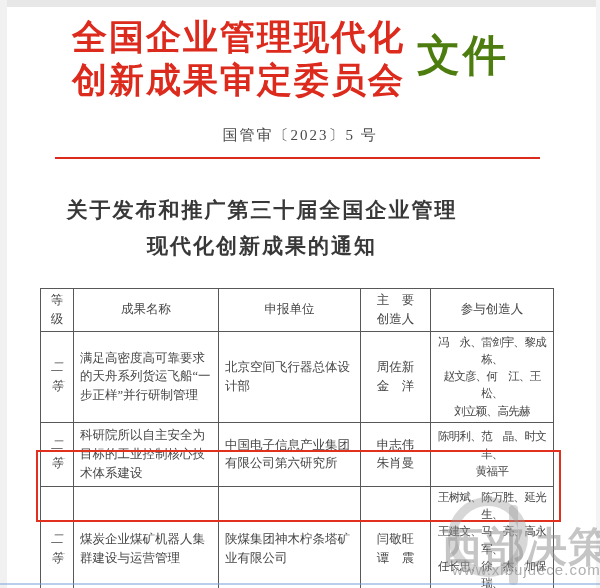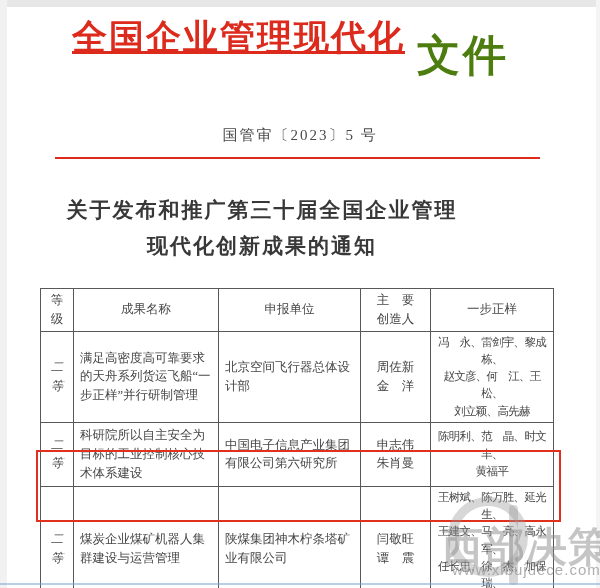--- a/index.html
+++ b/index.html
@@ -9,21 +9,21 @@
     font-family:"Liberation Serif","DejaVu Serif",serif;
     color:#3f3f3f;
   }
   .edge-top{position:absolute;left:0;top:0;width:600px;height:7px;background:#e7e7e7;}
   .edge-left{position:absolute;left:0;top:0;width:7px;height:588px;background:#f1f1f1;}
   .edge-right{position:absolute;right:0;top:0;width:4px;height:588px;background:#f4f4f4;}
 
   .header-cn{
     position:absolute;left:72px;top:16px;
     font-size:35px;line-height:43px;font-weight:bold;letter-spacing:2px;
-    color:#dc2a1d;white-space:nowrap;text-decoration:underline;
+    color:#dc2a1d;white-space:nowrap;
   }
   .header-badge{
     position:absolute;left:417px;top:27px;
     font-size:43px;font-weight:bold;color:#4d7c0f;letter-spacing:3px;
   }
   .doc-number{
     position:absolute;left:0;top:126px;width:600px;text-align:center;
     font-size:15px;letter-spacing:2px;color:#4a4a4a;
   }
   .red-divider{
@@ -90,20 +90,21 @@
 </style>
 </head>
 <body>
 
 <div class="edge-top"></div>
 <div class="edge-left"></div>
 <div class="edge-right"></div>
 
 <div class="header-cn">
   <div>全国企业管理现代化</div>
+  <div>创新成果审定委员会</div>
 </div>
 <div class="header-badge">文件</div>
 
 <div class="doc-number">国管审〔2023〕5 号</div>
 <div class="red-divider"></div>
 
 <div class="doc-title l1">关于发布和推广第三十届全国企业管理</div>
 <div class="doc-title l2">现代化创新成果的通知</div>
 
 <table class="results">
@@ -114,21 +115,21 @@
       <col style="width:70px">
       <col style="width:123px">
   </colgroup>
   <thead>
     <tr>
       <th>等级</th>
       <th>成果名称</th>
       <th>申报单位</th>
       <th class="pre">主　要
 创造人</th>
-      <th>一步正样</th>
+      <th>参与创造人</th>
     </tr>
   </thead>
   <tbody>
     <tr class="r0">
       <td class="c-grade">二等</td>
       <td class="c-name">满足高密度高可靠要求的天舟系列货运飞船“一步正样”并行研制管理</td>
       <td class="c-unit">北京空间飞行器总体设计部</td>
       <td class="c-main pre">周佐新
 金　洋</td>
       <td class="c-part pre">冯　永、雷剑宇、黎成栋、

